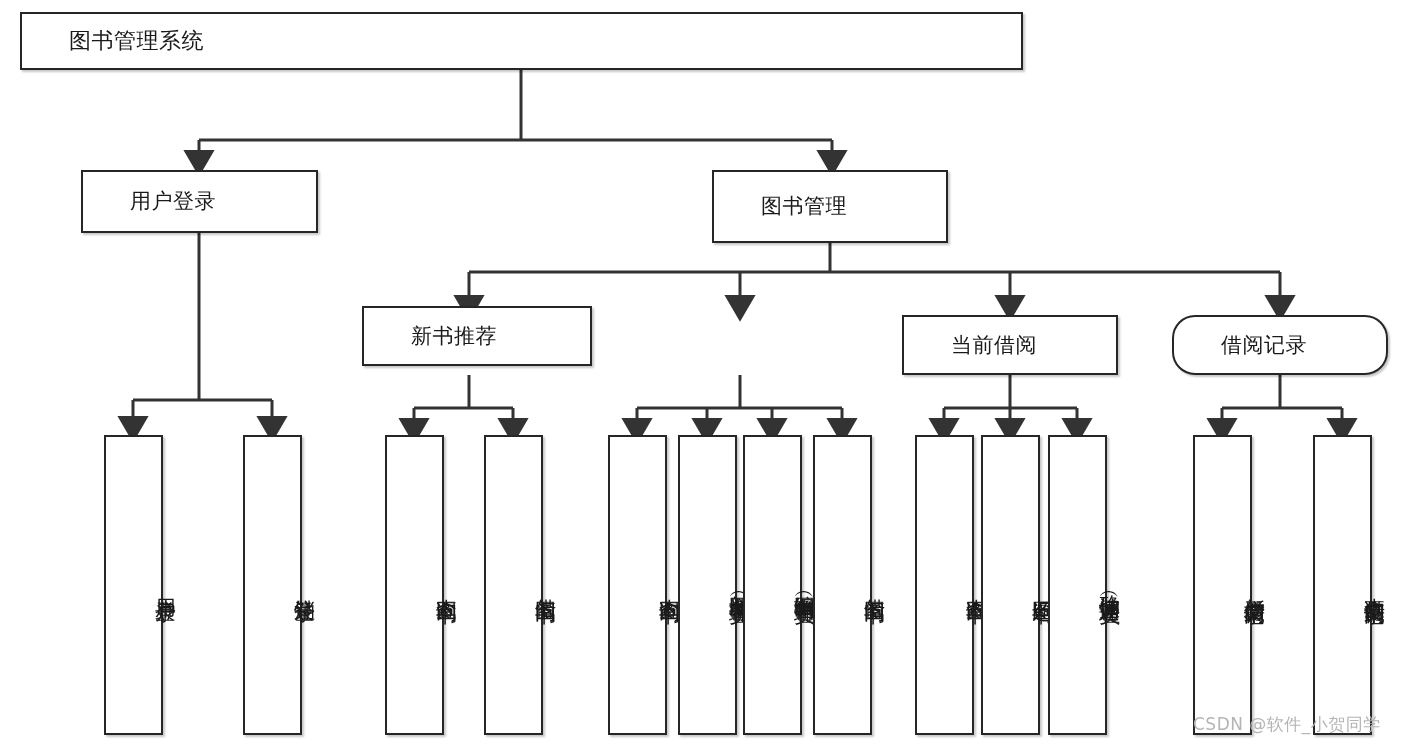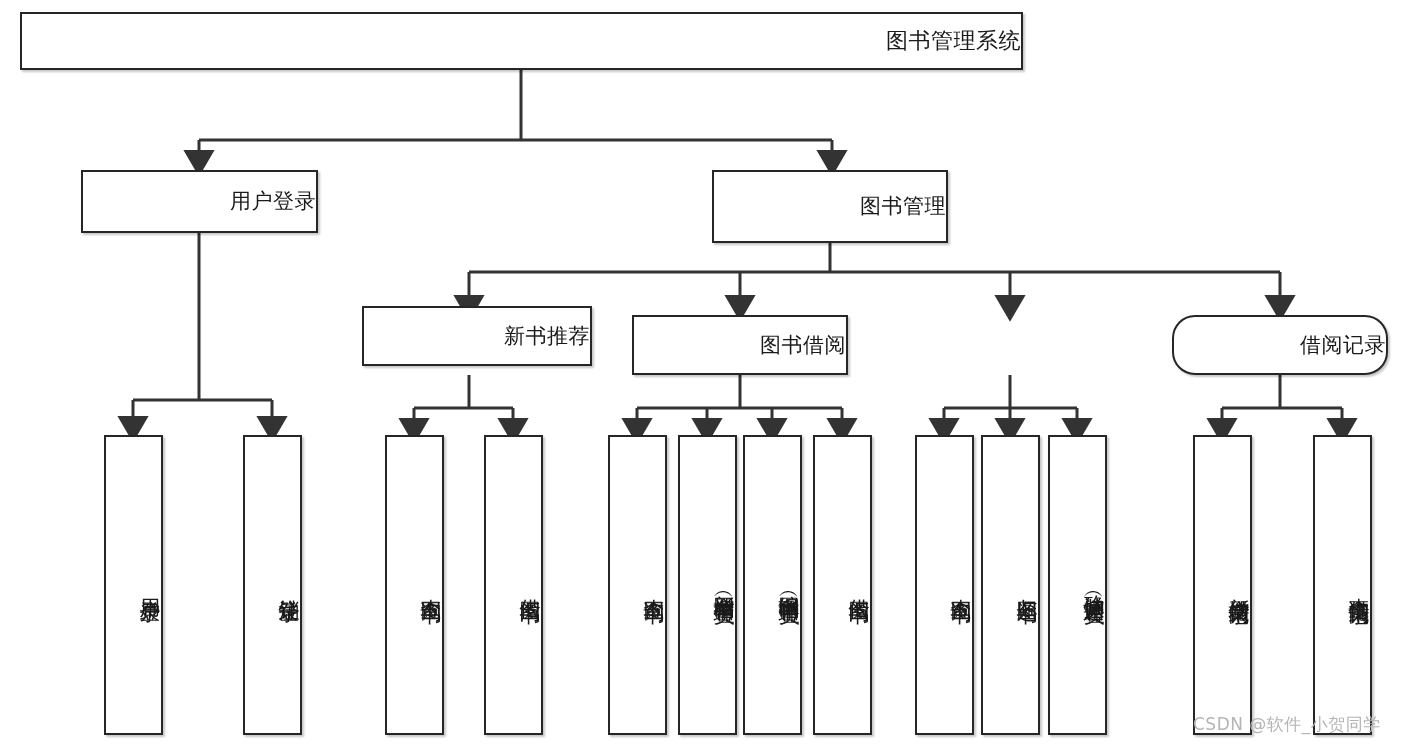--- a/index.html
+++ b/index.html
@@ -24,22 +24,23 @@
     width: 1405px;
     height: 747px;
   }
   .node-box {
     position: absolute;
     box-sizing: border-box;
     background: #ffffff;
     border: 2px solid #262626;
     display: flex;
     align-items: center;
-    justify-content: flex-end;
+    justify-content: flex-start;
     box-shadow: 2px 2px 2px rgba(0,0,0,0.22);
+    padding-left: 47px;
   }
   .node-label {
     color: #1a1a1a;
     text-align: center;
     line-height: 1.18;
     letter-spacing: 0.5px;
   }
   .lvl-root .node-label { font-size: 22px; }
   .lvl-2 .node-label { font-size: 21px; }
   .lvl-3 .node-label { font-size: 21px; }
@@ -124,22 +125,22 @@
   <div class="node-box lvl-2" style="left:81px; top:170px; width:237px; height:63px;">
     <span class="node-label">用户登录</span>
   </div>
   <div class="node-box lvl-2" style="left:712px; top:170px; width:236px; height:73px;">
     <span class="node-label">图书管理</span>
   </div>
 
   <div class="node-box lvl-3" style="left:362px; top:306px; width:230px; height:60px;">
     <span class="node-label">新书推荐</span>
   </div>
-  <div class="node-box lvl-3" style="left:632px; top:315px; width:216px; height:60px;">
-    <span class="node-label">图书借阅</span>
+  <div class="node-box lvl-3" style="left:902px; top:315px; width:216px; height:60px;">
+    <span class="node-label">当前借阅</span>
   </div>
   <div class="node-box lvl-3" style="left:1172px; top:315px; width:216px; height:60px;border-radius:23px;">
     <span class="node-label">借阅记录</span>
   </div>
 
   <div class="node-box leaf" style="left:104px; top:435px; width:59px; height:300px;">
     <span class="node-label">用户登录</span>
   </div>
   <div class="node-box leaf" style="left:243px; top:435px; width:59px; height:300px;">
     <span class="node-label">注销登录</span>

